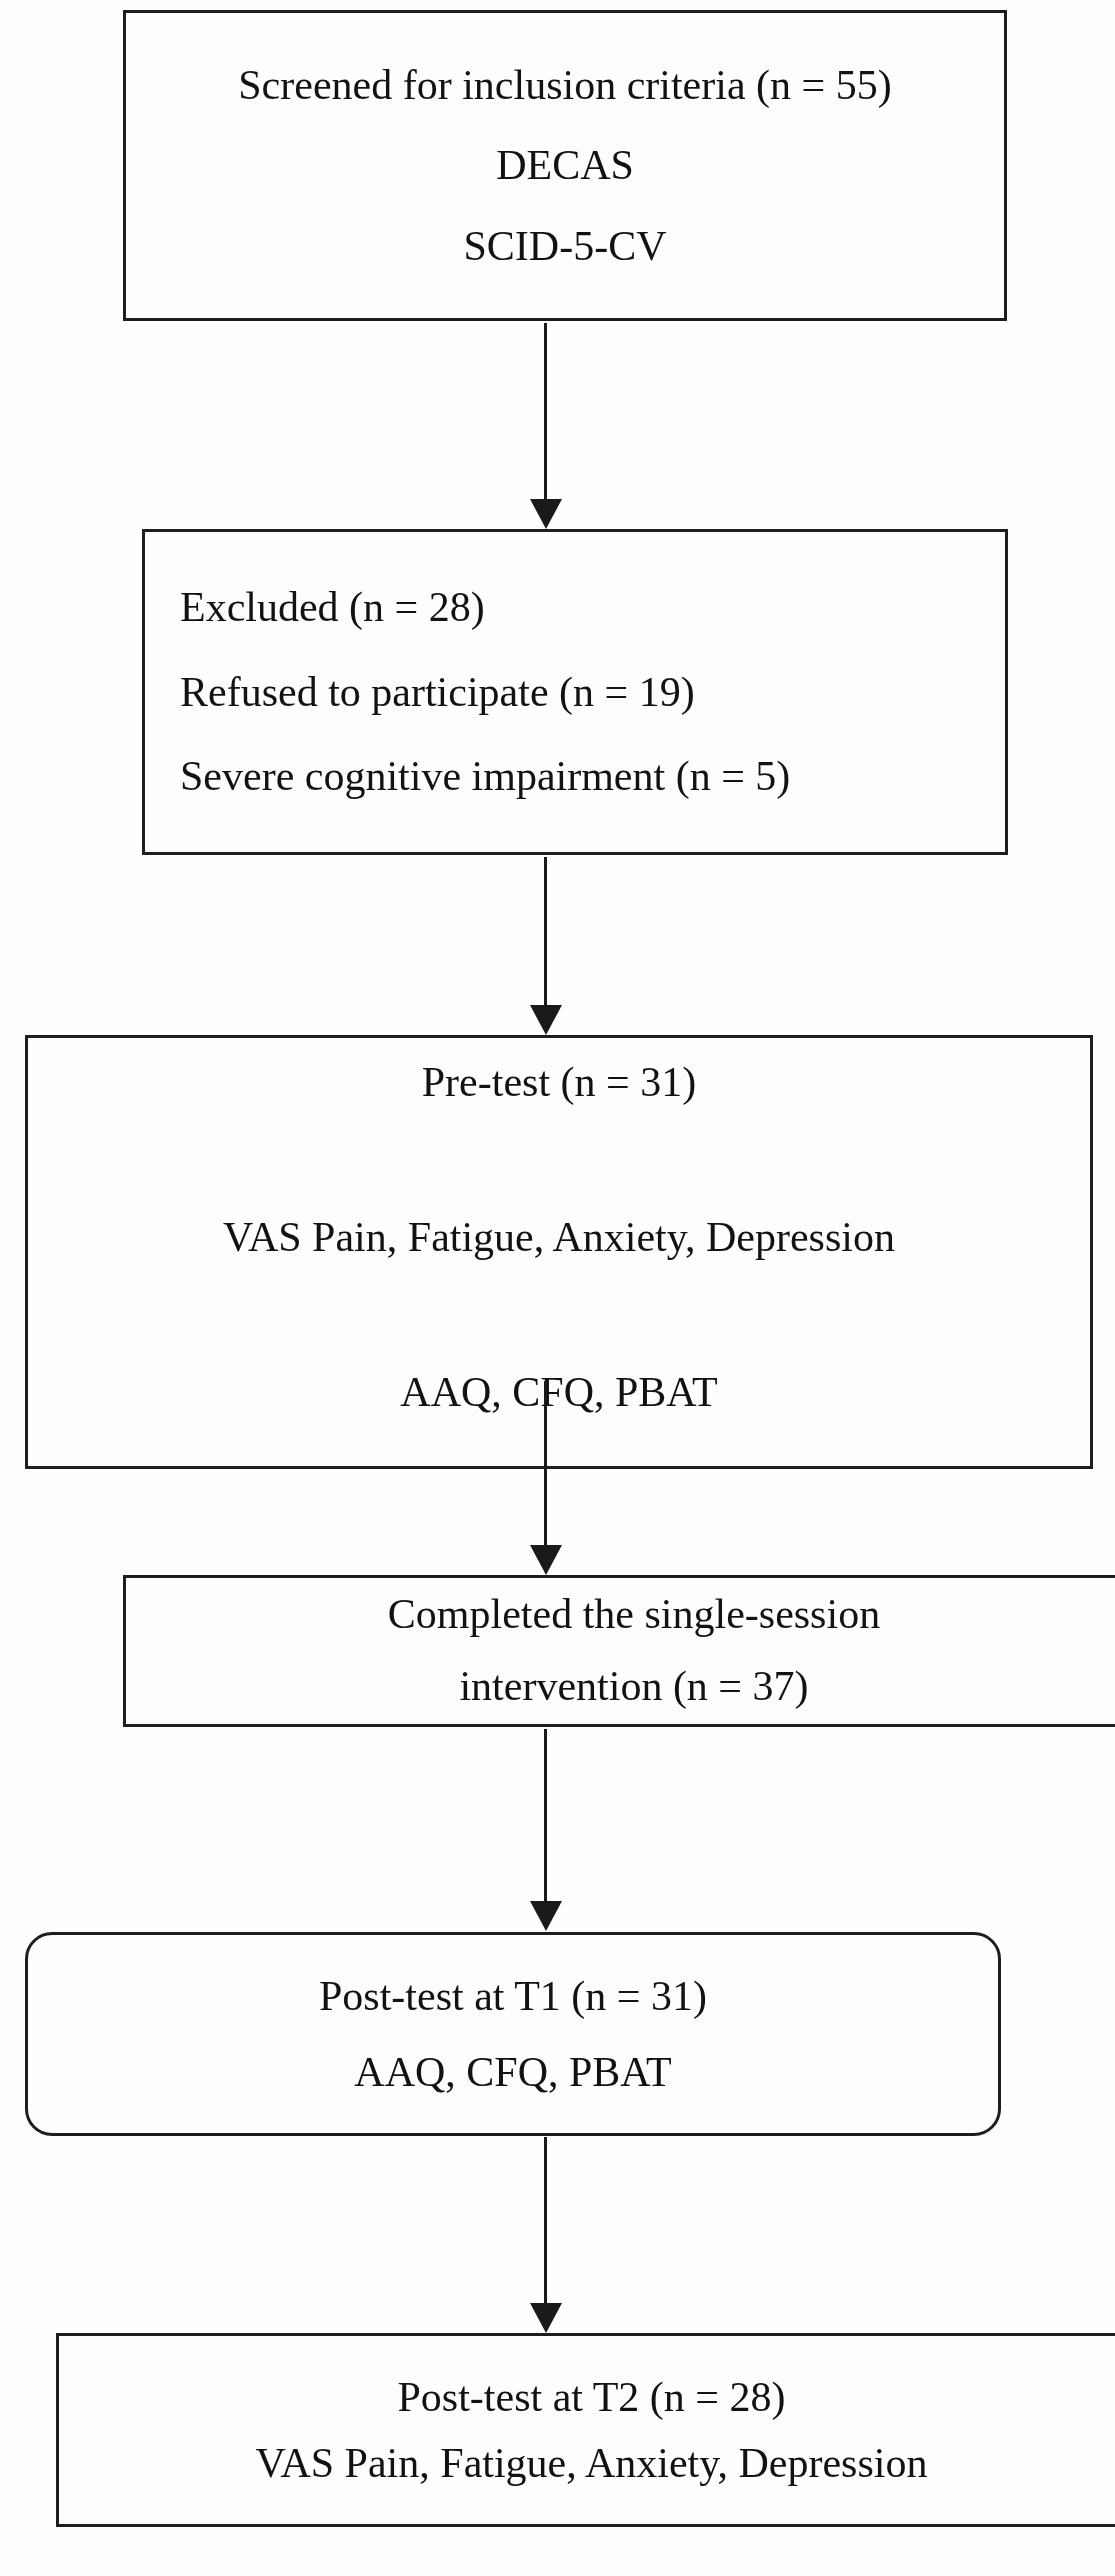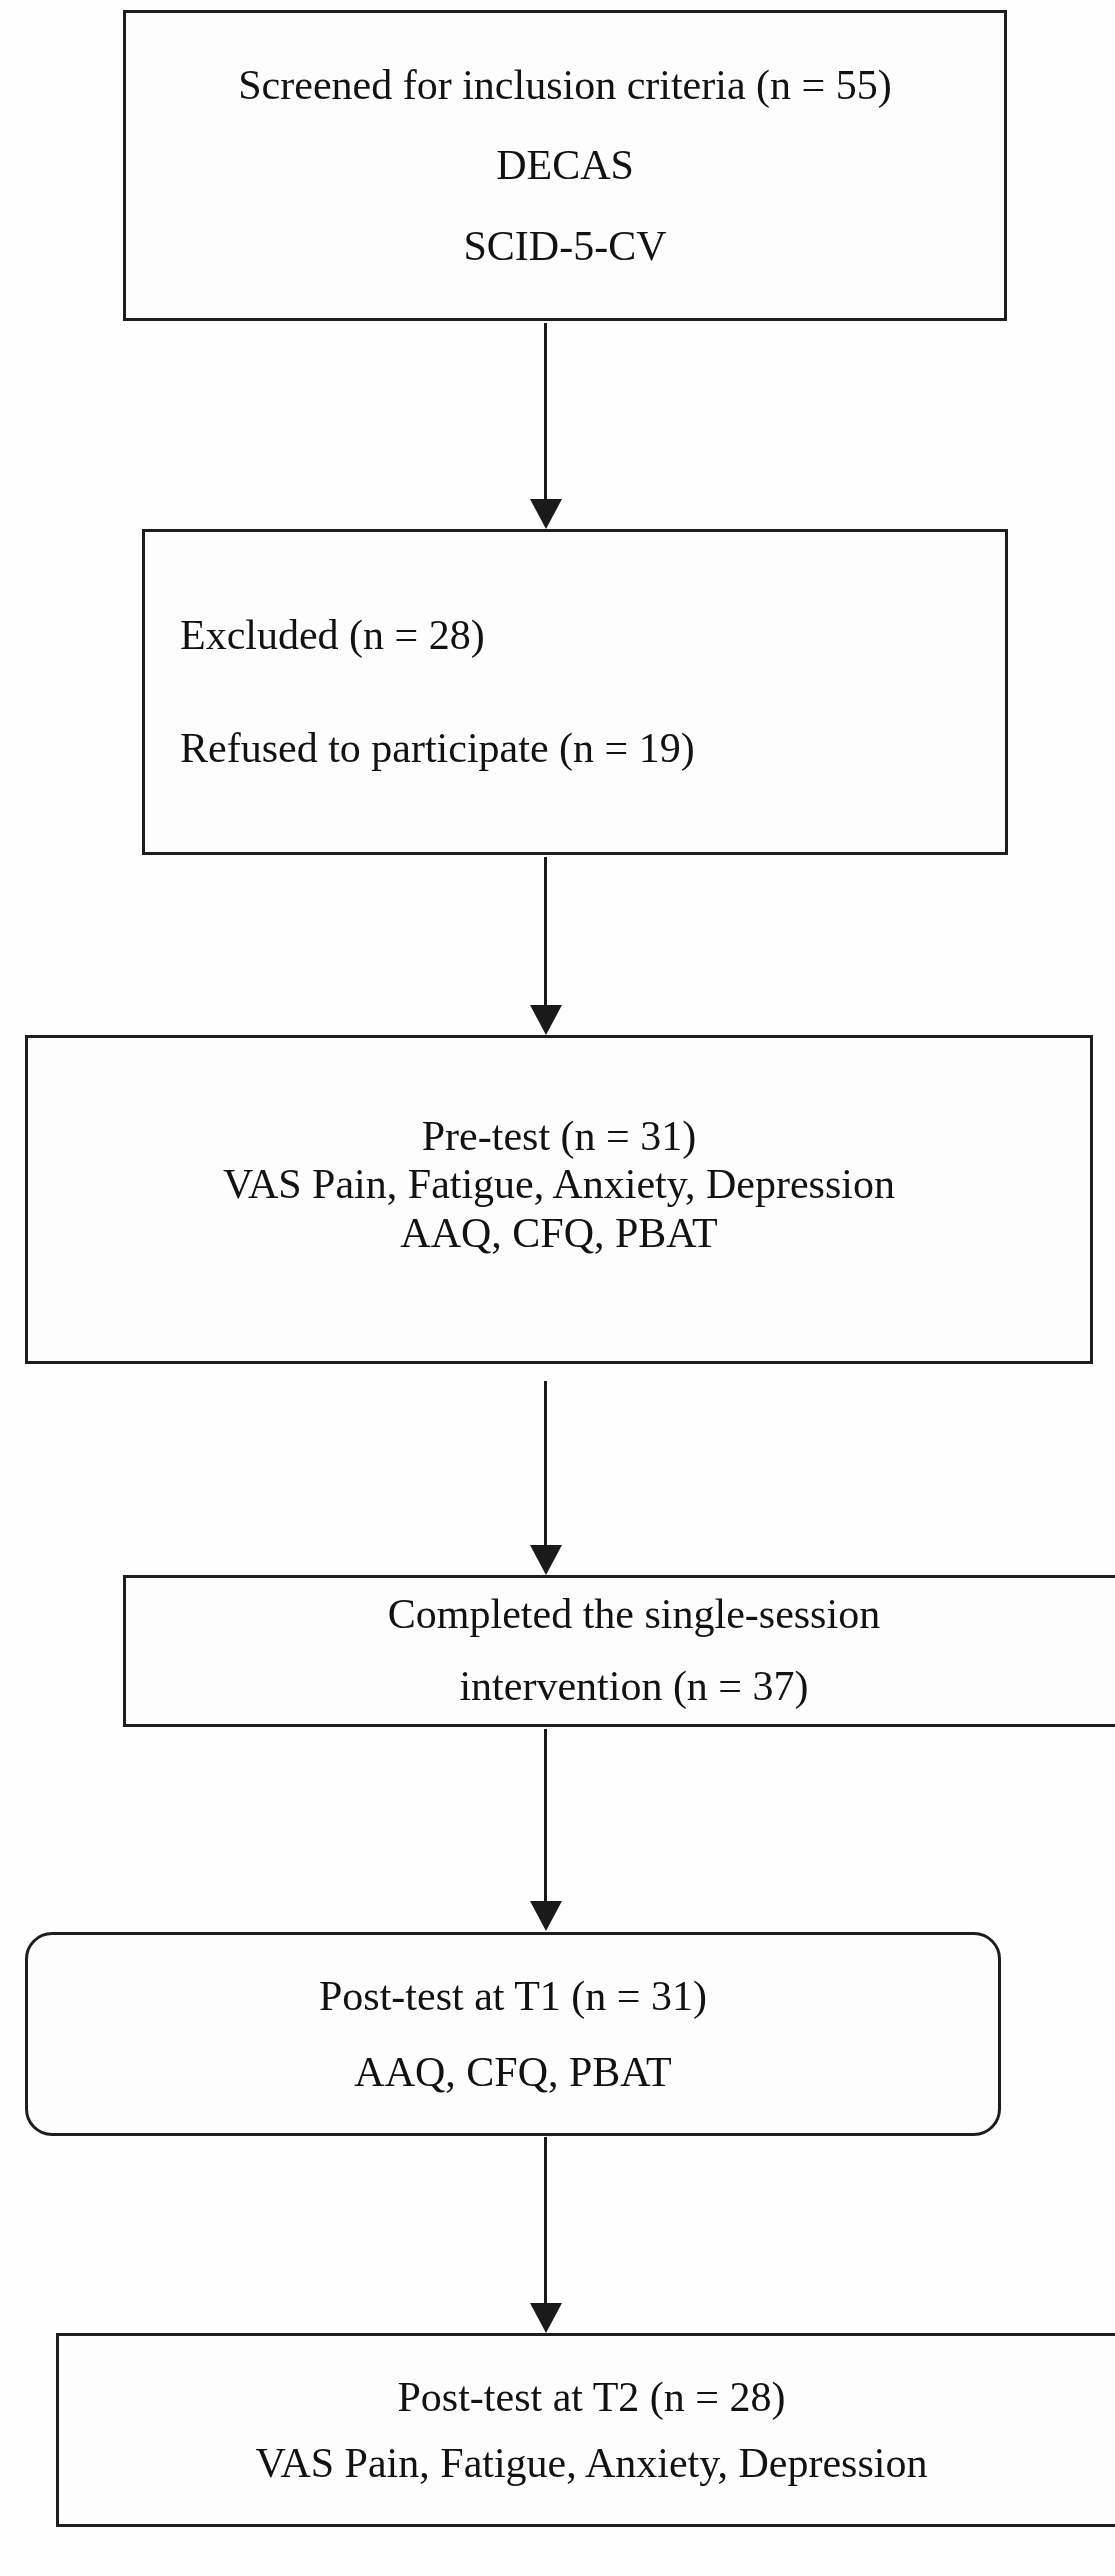--- a/index.html
+++ b/index.html
@@ -34,22 +34,22 @@
     left: 123px; top: 10px; width: 884px; height: 311px;
     justify-content: space-evenly; align-items: center;
     padding: 15px 5px;
   }
   #box-excluded {
     left: 142px; top: 529px; width: 866px; height: 326px;
     justify-content: space-evenly; align-items: flex-start;
     padding: 15px 8.3px 15px 35px;
   }
   #box-pretest {
-    left: 25px; top: 1035px; width: 1068px; height: 329px;
-    justify-content: center; align-items: center;
+    left: 25px; top: 1035px; width: 1068px; height: 434px;
+    justify-content: space-between; align-items: center;
     padding: 20px 5px 50px 5px;
   }
   #box-intervention {
     left: 123px; top: 1575px; width: 1022px; height: 152px;
     justify-content: flex-start; align-items: center;
   }
   #box-intervention .box-line { line-height: 1.72; }
   #box-posttest-t1 {
     left: 25px; top: 1932px; width: 976px; height: 204px;
     justify-content: space-evenly; align-items: center;
@@ -100,20 +100,21 @@
   </div>
 
   <div class="arrow" id="arrow-1">
     <div class="arrow-line"></div>
     <div class="arrow-head"></div>
   </div>
 
   <div class="box" id="box-excluded">
     <div class="box-line">Excluded (n = 28)</div>
     <div class="box-line">Refused to participate (n = 19)</div>
+    <div class="box-line">Severe cognitive impairment (n = 5)</div>
   </div>
 
   <div class="arrow" id="arrow-2">
     <div class="arrow-line"></div>
     <div class="arrow-head"></div>
   </div>
 
   <div class="box" id="box-pretest">
     <div class="box-line">Pre-test (n = 31)</div>
     <div class="box-line">VAS Pain, Fatigue, Anxiety, Depression</div>

